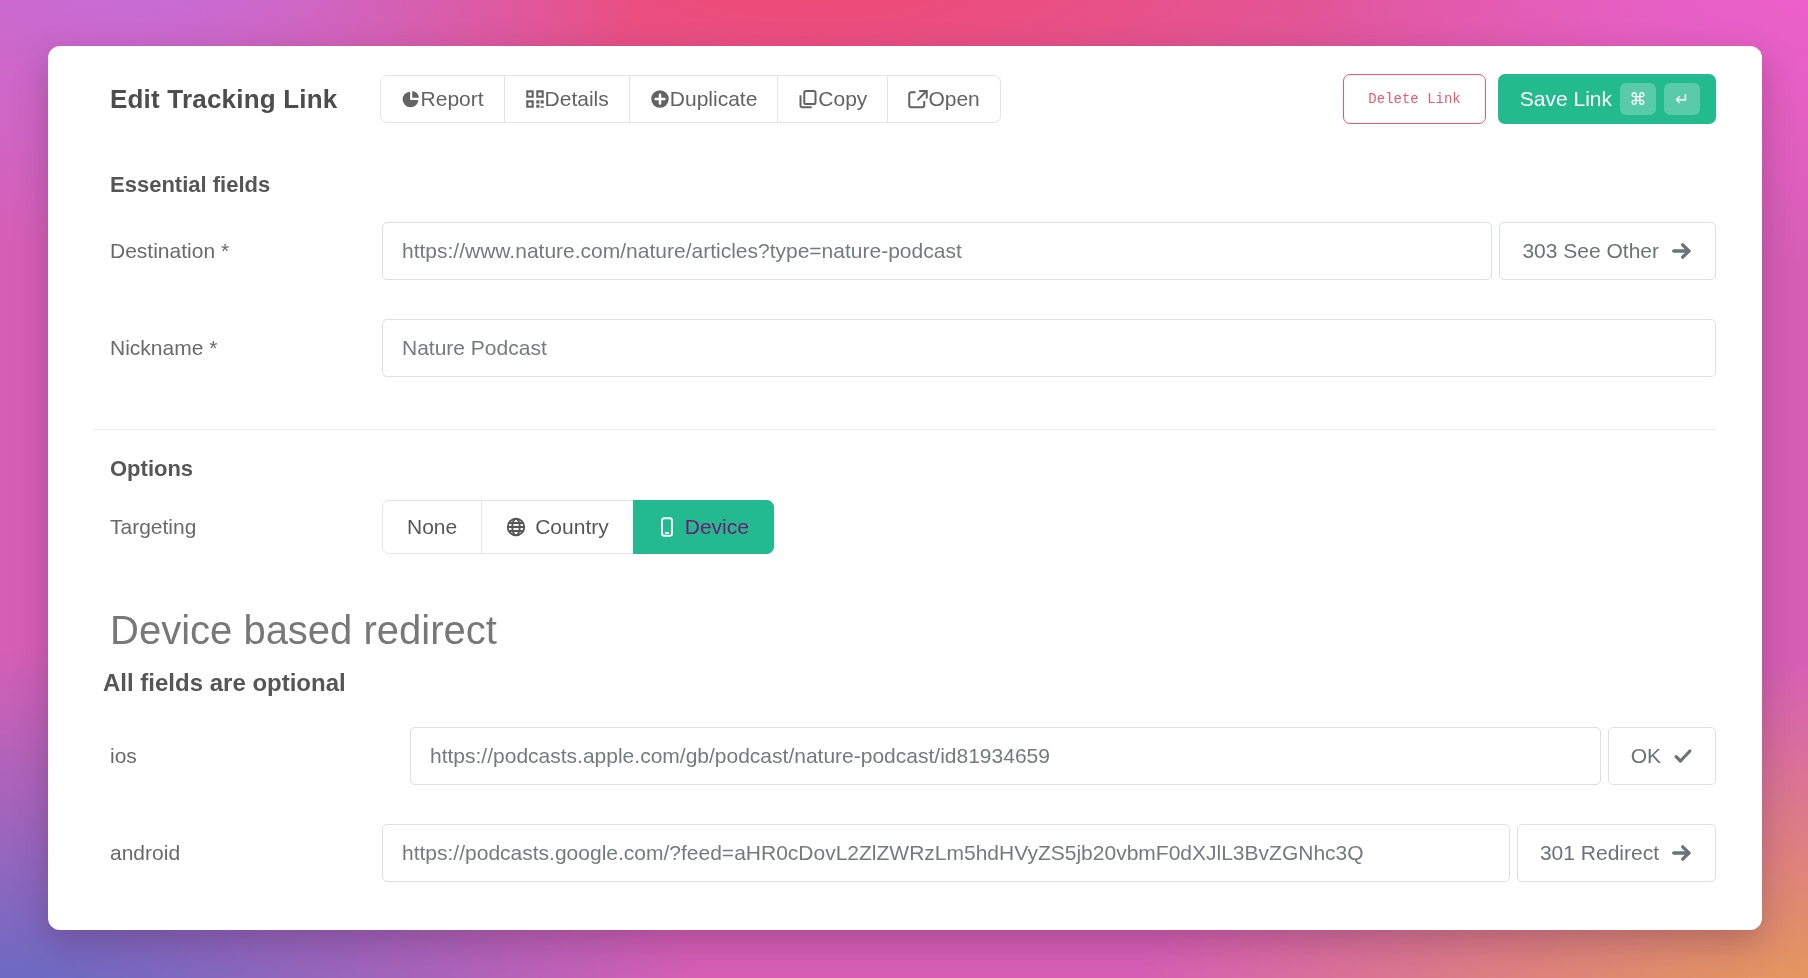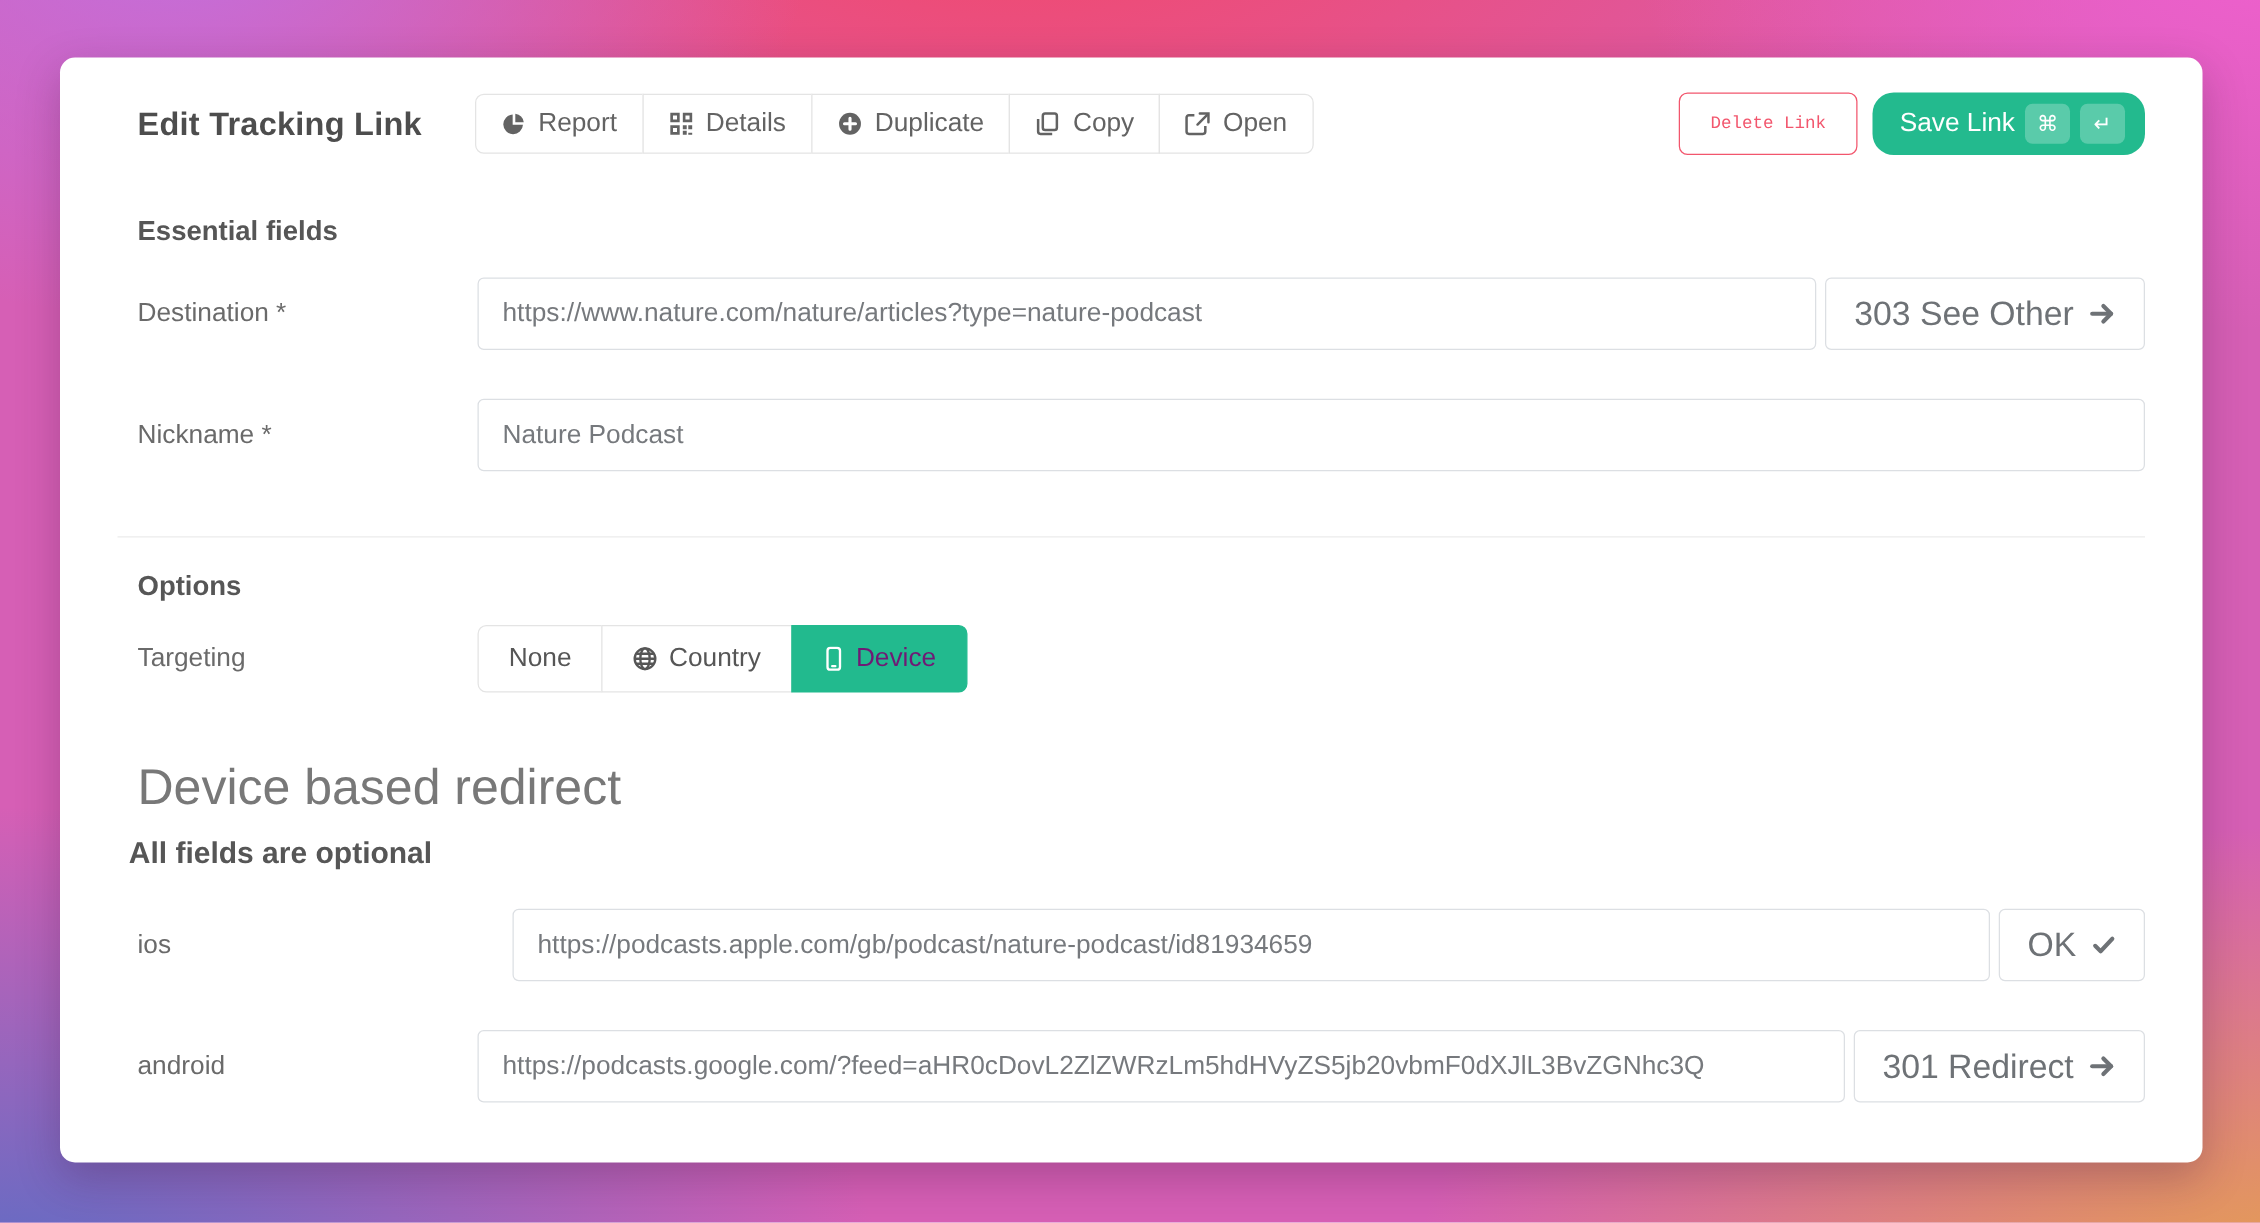--- a/index.html
+++ b/index.html
@@ -18,35 +18,35 @@
     position:absolute; left:48px; top:46px; width:1714px; height:884px;
     background:#ffffff; border-radius:12px;
     box-shadow:0 12px 34px rgba(60,20,60,0.28);
     padding:0 46px;
   }
   
   .hdr { display:flex; align-items:center; padding-top:28px; }
   .title { font-size:26px; font-weight:700; color:#4d4d4d; margin-left:16px; margin-right:42px; letter-spacing:0.2px; }
   .btn-group { display:flex; }
   .btn-group .tbtn {
-    display:flex; align-items:center; gap:10px;
+    display:flex; align-items:center; 
     background:#fff; border:1px solid #e4e4e4; margin-left:-1px;
     padding:0 20px; height:48px; font-size:21px; color:#636363; cursor:pointer;
     font-family:inherit;
   }
   .btn-group .tbtn:first-child { border-radius:7px 0 0 7px; margin-left:0; }
   .btn-group .tbtn:last-child { border-radius:0 7px 7px 0; }
   .hdr .spacer { flex:1; }
   .btn-delete {
     background:#fff; border:1px solid #f2566d; color:#f2566d; border-radius:7px;
     height:50px; padding:0 24px; font-size:14px; cursor:pointer; margin-right:12px;
     font-family:Liberation Mono, monospace;
   }
   .btn-save {
-    background:#23ba8e; border:none; color:#fff; border-radius:17px;
+    background:#23ba8e; border:none; color:#fff; border-radius:7px;
     height:50px; padding:0 16px 0 22px; font-size:21px; cursor:pointer;
     display:flex; align-items:center; gap:8px; font-family:inherit;
   }
   .keycap {
     display:inline-flex; align-items:center; justify-content:center;
     background:rgba(255,255,255,0.25); border-radius:6px;
     min-width:36px; height:32px; font-size:17px; color:#fff; padding:0 6px;
   }
   .keycap:first-of-type { margin-left:8px; }
   
@@ -56,21 +56,21 @@
   .row .lab { width:272px; flex:none; font-size:21px; color:#6a6a6a; }
   .row .ctrl { flex:1; display:flex; gap:7px; }
   .inp {
     flex:1; height:58px; border:1px solid #dcdfe3; border-radius:5px;
     padding:0 19px; font-size:21px; color:#76797d; background:#fff;
     font-family:inherit; outline:none; min-width:0;
   }
   .addon {
     flex:none; height:58px; border:1px solid #dcdfe3; border-radius:5px;
     display:flex; align-items:center; gap:12px; padding:0 22px;
-    font-size:27px; color:#6e7276; background:#fff; cursor:pointer; white-space:nowrap;
+    font-size:21px; color:#6e7276; background:#fff; cursor:pointer; white-space:nowrap;
   }
   .divider { border:none; border-top:1px solid #ececec; margin-top:52px; }
   
   .seg { display:flex; }
   .seg .sbtn {
     display:flex; align-items:center; gap:9px;
     background:#fff; border:1px solid #e4e4e4; margin-left:-1px;
     height:54px; padding:0 24px; font-size:21px; color:#565656; cursor:pointer;
     font-family:inherit;
   }

